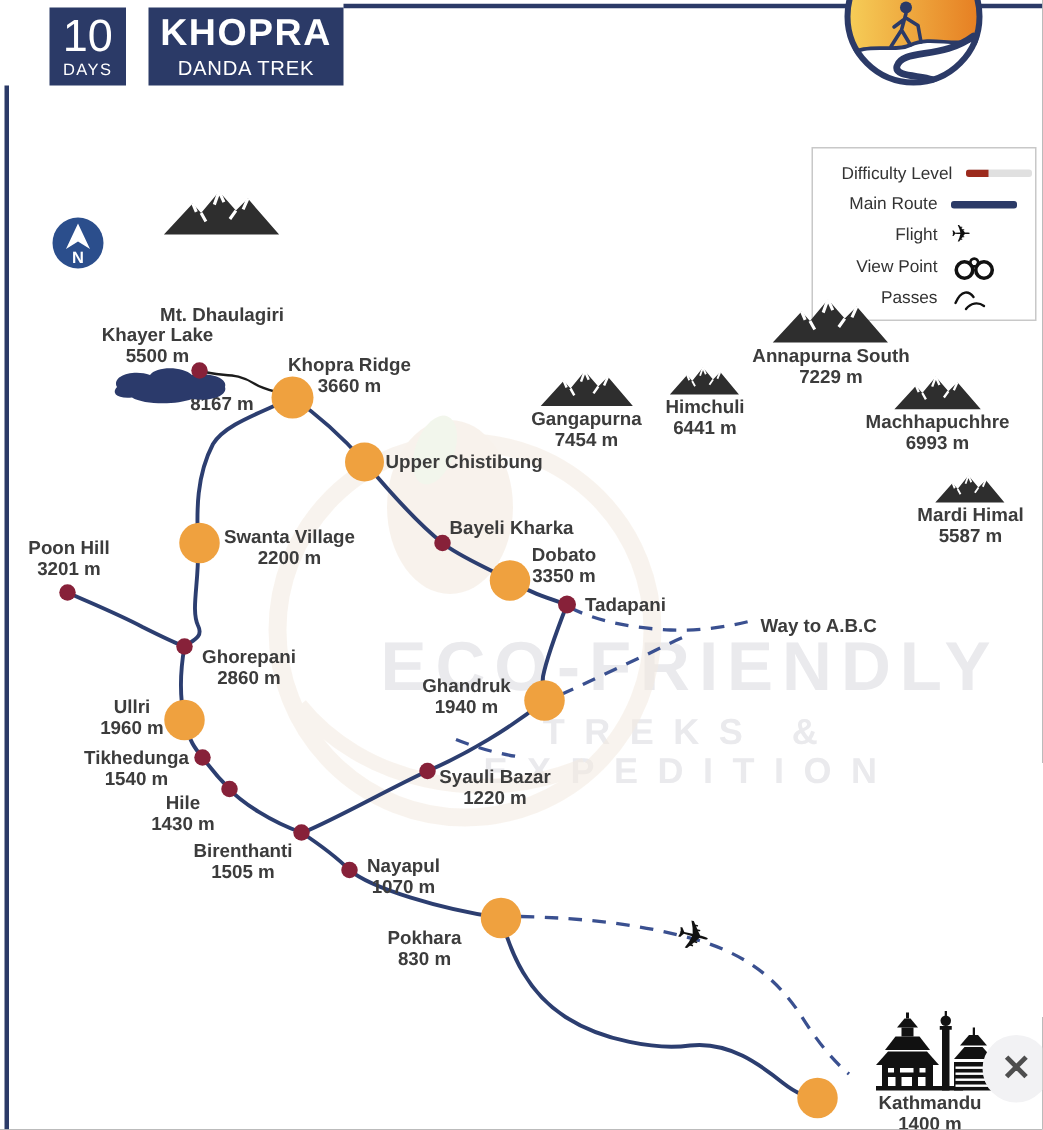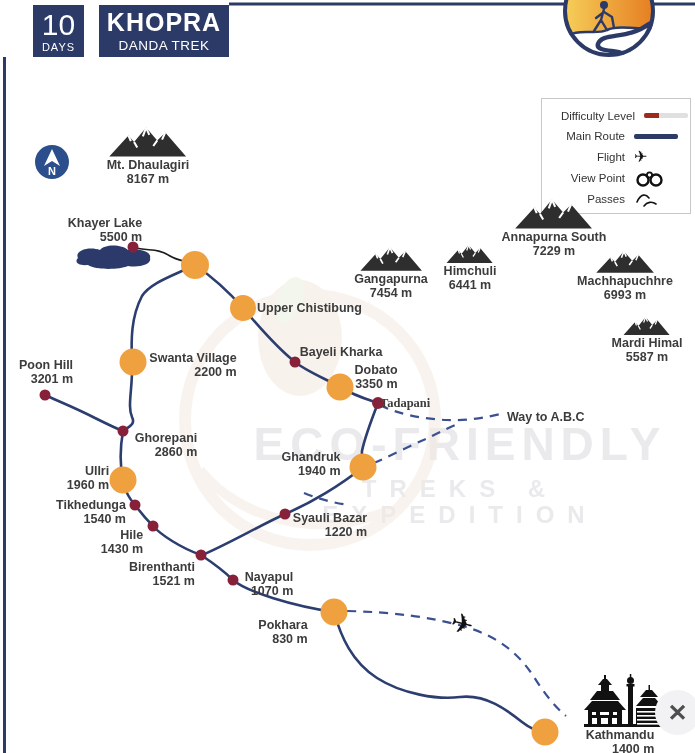--- a/index.html
+++ b/index.html
@@ -32,21 +32,21 @@
   #watermark{position:absolute;left:225px;top:420px;width:470px;text-align:center;color:#EAEAED;
              pointer-events:none;}
   #watermark .w1{font-size:46px;font-weight:bold;letter-spacing:6px;line-height:48px;}
   #watermark .w2{font-size:24px;font-weight:bold;letter-spacing:13px;line-height:26px;margin-top:8px;}
   
   .mtn{position:absolute;transform:translateX(-50%);display:flex;flex-direction:column;
        align-items:center;text-align:center;}
   .mtn .nm,.wp .nm,.wp .el,.mtn .el{font-size:12.5px;font-weight:bold;color:#3C3C3C;
        line-height:14px;white-space:nowrap;display:block;}
   
-  .wp{position:absolute;text-align:right;transform:translateX(-50%);}
+  .wp{position:absolute;text-align:center;transform:translateX(-50%);}
   .wp.leftalign{transform:none;text-align:left;}
   
   .layer{position:absolute;left:0;top:0;pointer-events:none;}
   
   #close-btn{position:absolute;left:655px;top:690px;width:45px;height:45px;border-radius:50%;
              background:#F2F2F4;display:flex;align-items:center;justify-content:center;
              color:#4E4E4E;font-size:24px;font-weight:bold;cursor:pointer;}
 </style>
 </head>
 <body>
@@ -134,21 +134,21 @@
     <text x="19" y="32" text-anchor="middle" fill="#ffffff" font-size="11" font-weight="bold">N</text>
   </svg>
 
   <svg width="0" height="0" style="position:absolute">
     <symbol id="mtnicon" viewBox="0 0 100 40" preserveAspectRatio="none">
       <path d="M2,38 L26,12 L33,20 L48,2 L62,18 L72,8 L98,38 Z" fill="#2E2E2E"></path>
       <path d="M26,12 L29,19 M48,2 L52,11 M48,2 L44,13 M62,18 L57,25 M72,8 L68,17 M33,20 L37,27" stroke="#ffffff" stroke-width="2.6" fill="none"></path>
     </symbol>
   </svg>
 
-  <div class="mtn" style="left:148px;top:126px;">
+  <div class="mtn" style="left:148px;top:126px;gap:45px;">
     <svg width="80" height="32">
         <use href="#mtnicon"></use>
       </svg>
     <span class="nm">Mt. Dhaulagiri</span>
     <span class="el">8167 m</span>
   </div>
   <div class="mtn" style="left:391px;top:246px;">
     <svg width="64" height="26">
         <use href="#mtnicon"></use>
       </svg>
@@ -277,35 +277,39 @@
         <rect x="57" y="41" width="24" height="1.6"></rect>
       <rect x="57" y="45" width="24" height="1.6"></rect>
         <rect x="57" y="49" width="24" height="1.6"></rect>
     </g>
   </svg>
 
   <div class="wp" style="left:105px;top:216px;">
     <span class="nm">Khayer Lake</span>
     <span class="el">5500 m</span>
   </div>
+  <div class="wp" style="left:233px;top:236px;">
+    <span class="nm">Khopra Ridge</span>
+    <span class="el">3660 m</span>
+  </div>
   <div class="wp leftalign" style="left:257px;top:301px;">
     <span class="nm">Upper Chistibung</span>
   </div>
   <div class="wp" style="left:193px;top:351px;">
     <span class="nm">Swanta Village</span>
     <span class="el">2200 m</span>
   </div>
   <div class="wp" style="left:341px;top:345px;">
     <span class="nm">Bayeli Kharka</span>
   </div>
   <div class="wp" style="left:376px;top:363px;">
     <span class="nm">Dobato</span>
     <span class="el">3350 m</span>
   </div>
-  <div class="wp leftalign" style="left:380px;top:396px;font-family:Liberation Serif, serif;">
+  <div class="wp leftalign" style="left:390px;top:396px;">
     <span class="nm">Tadapani</span>
   </div>
   <div class="wp leftalign" style="left:507px;top:410px;">
     <span class="nm">Way to A.B.C</span>
   </div>
   <div class="wp" style="left:46px;top:358px;">
     <span class="nm">Poon Hill</span>
     <span class="el">3201 m</span>
   </div>
   <div class="wp" style="left:166px;top:431px;">
@@ -319,21 +323,21 @@
   <div class="wp" style="left:91px;top:498px;">
     <span class="nm">Tikhedunga</span>
     <span class="el">1540 m</span>
   </div>
   <div class="wp" style="left:122px;top:528px;">
     <span class="nm">Hile</span>
     <span class="el">1430 m</span>
   </div>
   <div class="wp" style="left:162px;top:560px;">
     <span class="nm">Birenthanti</span>
-    <span class="el">1521 m</span>
+    <span class="el">1505 m</span>
   </div>
   <div class="wp" style="left:330px;top:511px;">
     <span class="nm">Syauli Bazar</span>
     <span class="el">1220 m</span>
   </div>
   <div class="wp" style="left:269px;top:570px;">
     <span class="nm">Nayapul</span>
     <span class="el">1070 m</span>
   </div>
   <div class="wp" style="left:311px;top:450px;">

